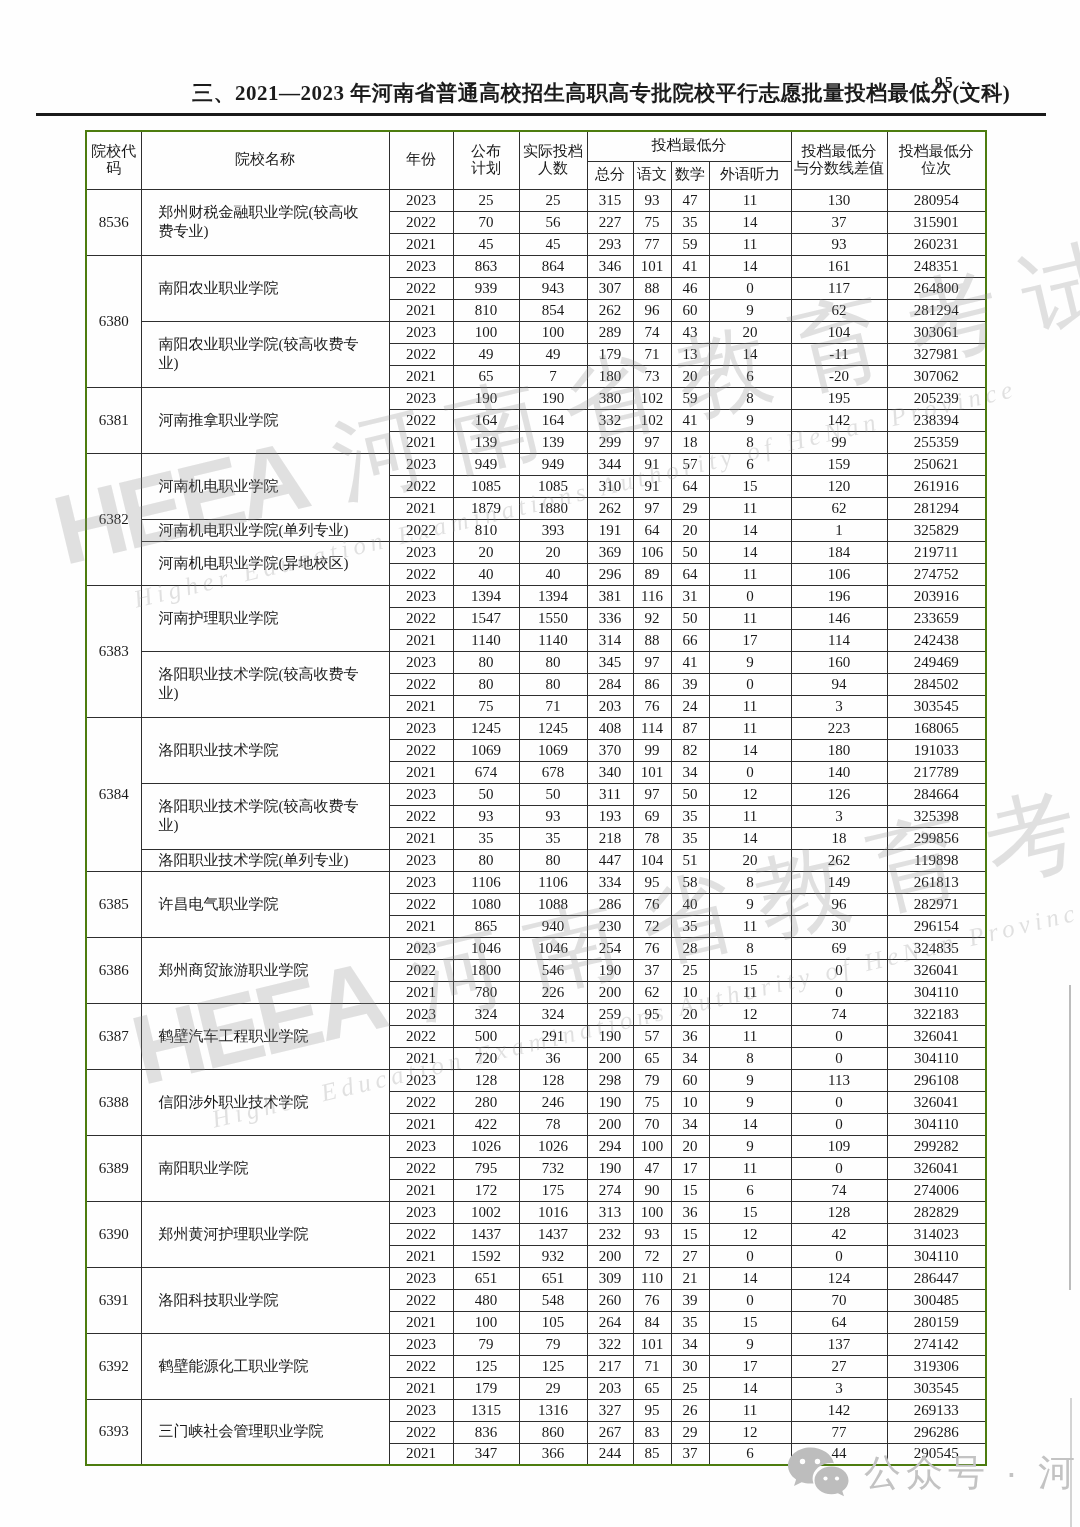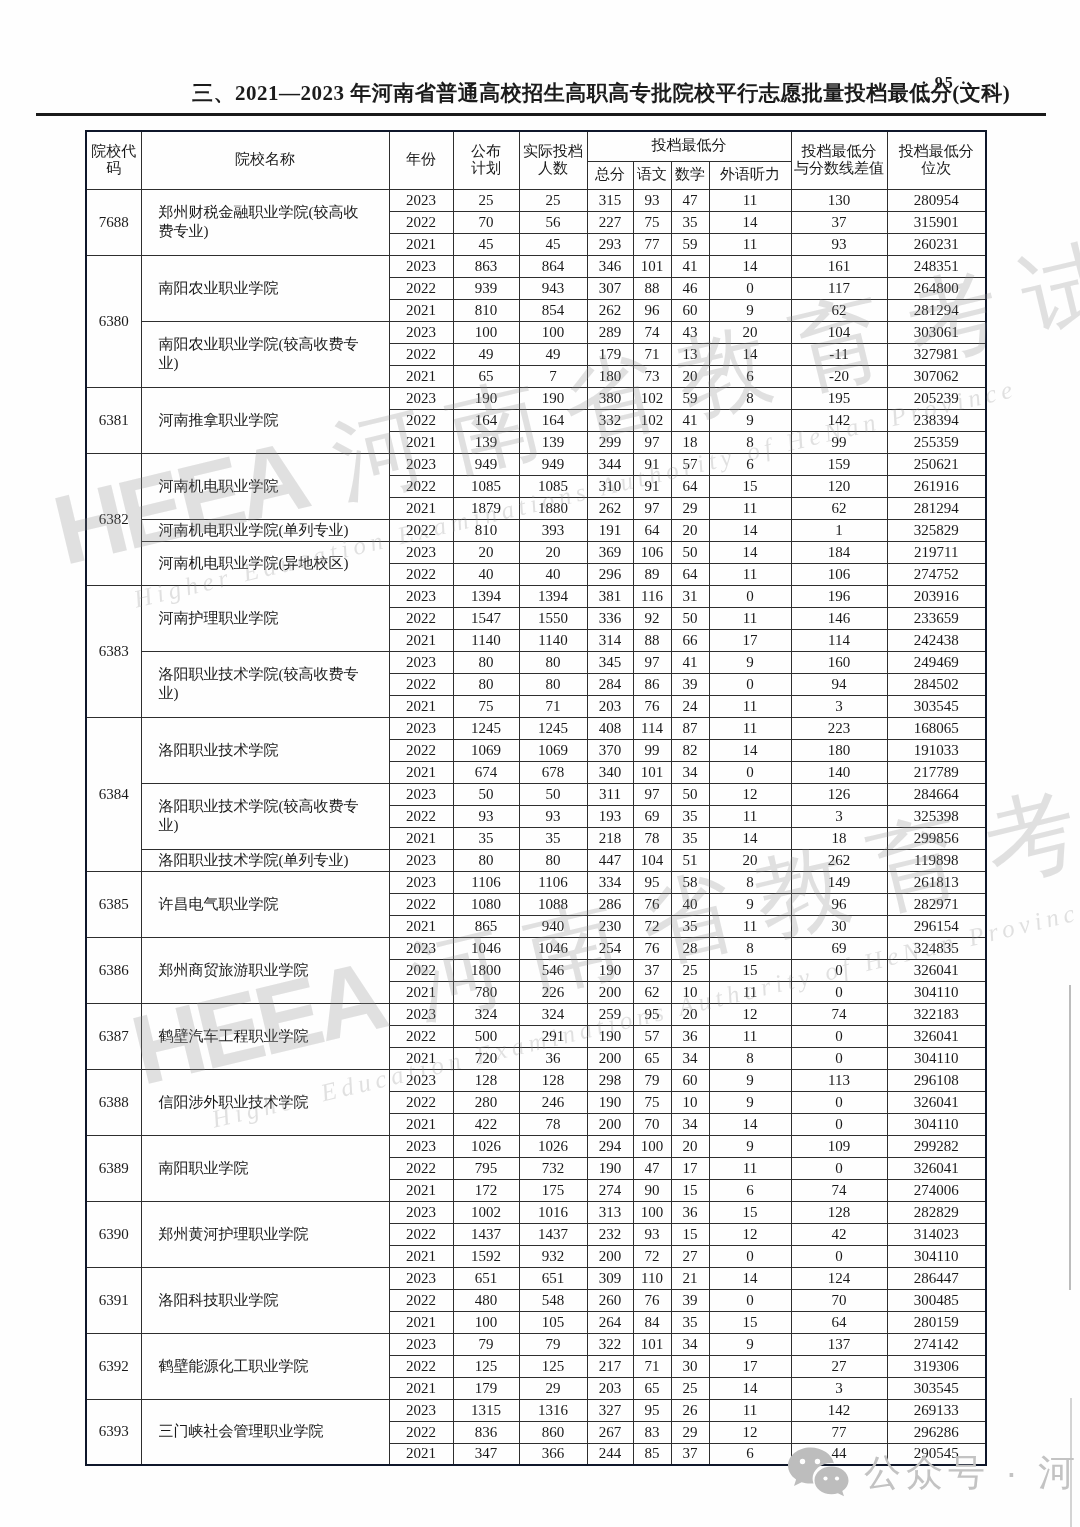--- a/index.html
+++ b/index.html
@@ -21,21 +21,21 @@
     font-size:16px; font-weight:bold; letter-spacing:2px;
   }
   .header-rule {
     position:absolute; left:36px; top:113px; width:1010px; height:3px;
     background:#1a1a1a;
   }
   
   table.scores {
     position:absolute; left:85px; top:130px; width:900px;
     border-collapse:collapse; table-layout:fixed;
-    border:2px solid #0f172a;
+    border:2px solid #4d7c0f;
   }
   .scores th, .scores td {
     border:1px solid #2e2e2e;
     text-align:center; vertical-align:middle;
     font-size:15px; padding:0;
     color:#191919;
   }
   .scores thead th {
     font-weight:normal; white-space:pre-line; line-height:1.18;
   }
@@ -134,21 +134,21 @@
     </tr>
     <tr>
       <th>总分</th>
       <th>语文</th>
       <th>数学</th>
       <th>外语听力</th>
     </tr>
   </thead>
   <tbody>
       <tr>
-        <td rowspan="3">7688</td>
+        <td rowspan="3">8536</td>
         <td rowspan="3" class="name">郑州财税金融职业学院(较高收费专业)</td>
         <td>2023</td>
         <td>25</td>
         <td>25</td>
         <td>315</td>
         <td>93</td>
         <td>47</td>
         <td>11</td>
         <td>130</td>
         <td>280954</td>

